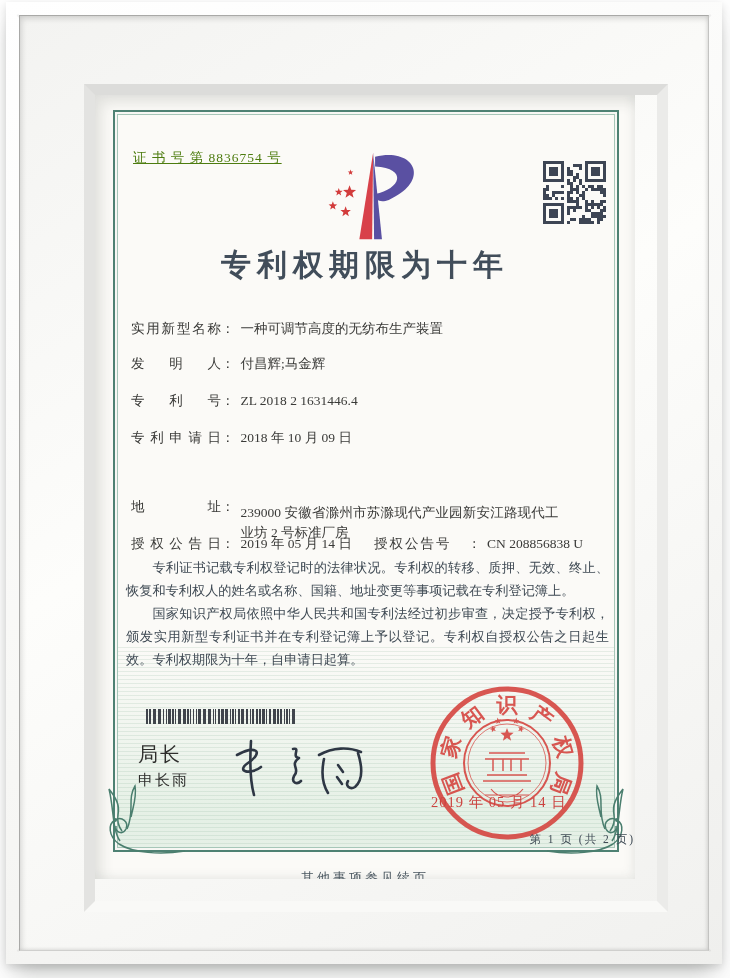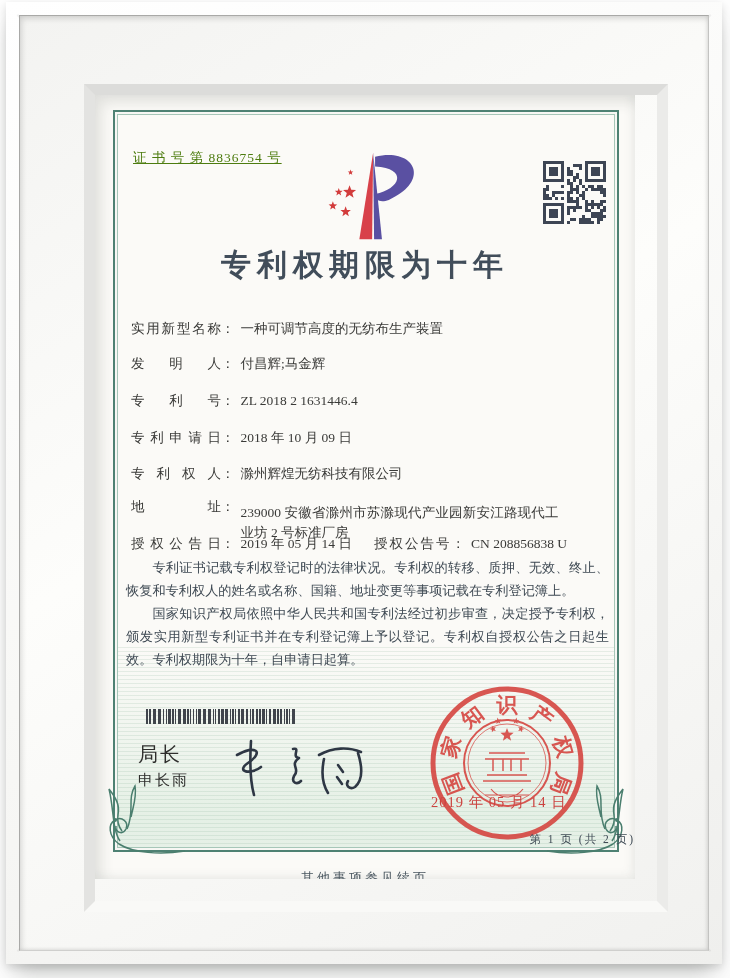--- a/index.html
+++ b/index.html
@@ -41,21 +41,21 @@
          font-size:30px;font-weight:600;letter-spacing:6px;color:#414d5a;}
 
   .row{position:absolute;left:36px;right:18px;font-size:13.5px;color:#3a3a38;line-height:1.45;}
   .row .flabel{display:inline-block;width:90px;text-align:justify;text-align-last:justify;vertical-align:top;}
   .row .colon{margin-right:6px;vertical-align:top;display:inline-block;}
   .row .fvalue{display:inline-block;vertical-align:top;}
   #row-name{top:224px}#row-inventor{top:259px}#row-patentno{top:296px}#row-filing{top:333px}
   #row-patentee{top:369px}#row-address{top:402px}#row-grant{top:439px}
   #row-address .fvalue{width:318px;text-align:justify;margin-top:6px;}
   .grant2{position:absolute;left:243px;top:0;}
-  .grant2 .flabel2{letter-spacing:2px;margin-right:0;}
+  .grant2 .flabel2{letter-spacing:2px;margin-right:16px;}
 
   .paras{position:absolute;left:31px;top:462px;width:483px;font-size:13.2px;line-height:1.74;
          color:#3e4953;text-align:justify;}
   .paras p{margin:0;text-indent:2em;}
 
   .barcode{position:absolute;left:51px;top:614px;width:154px;height:15px;}
   .bar{position:absolute;top:0;bottom:0;background:#40454c;}
   .sig-title{position:absolute;left:43px;top:646px;font-size:20px;color:#2e2e2c;letter-spacing:2px;}
   .sig-name{position:absolute;left:43px;top:676px;font-size:15px;color:#2e2e2c;letter-spacing:2px;}
   .signature{position:absolute;left:126px;top:640px;width:160px;height:70px;}
@@ -349,23 +349,20 @@
         </div>
         <div class="row" id="row-inventor">
           <span class="flabel">发明人</span><span class="colon">：</span><span class="fvalue">付昌辉;马金辉</span>
         </div>
         <div class="row" id="row-patentno">
           <span class="flabel">专利号</span><span class="colon">：</span><span class="fvalue">ZL 2018 2 1631446.4</span>
         </div>
         <div class="row" id="row-filing">
           <span class="flabel">专利申请日</span><span class="colon">：</span><span class="fvalue">2018 年 10 月 09 日</span>
         </div>
-        <div class="row" id="row-patentee">
-          <span class="flabel">专利权人</span><span class="colon">：</span><span class="fvalue">滁州辉煌无纺科技有限公司</span>
-        </div>
         <div class="row" id="row-address">
           <span class="flabel">地址</span><span class="colon">：</span><span class="fvalue">239000 安徽省滁州市苏滁现代产业园新安江路现代工业坊 2 号标准厂房</span>
         </div>
         <div class="row" id="row-grant">
           <span class="flabel">授权公告日</span><span class="colon">：</span><span class="fvalue">2019 年 05 月 14 日</span>
           <span class="grant2">
             <span class="flabel2">授权公告号</span><span class="colon">：</span><span>CN 208856838 U</span>
           </span>
         </div>
 

